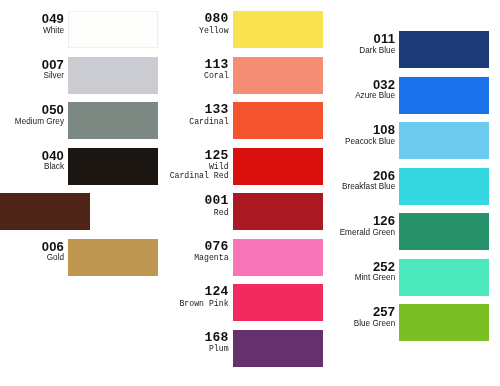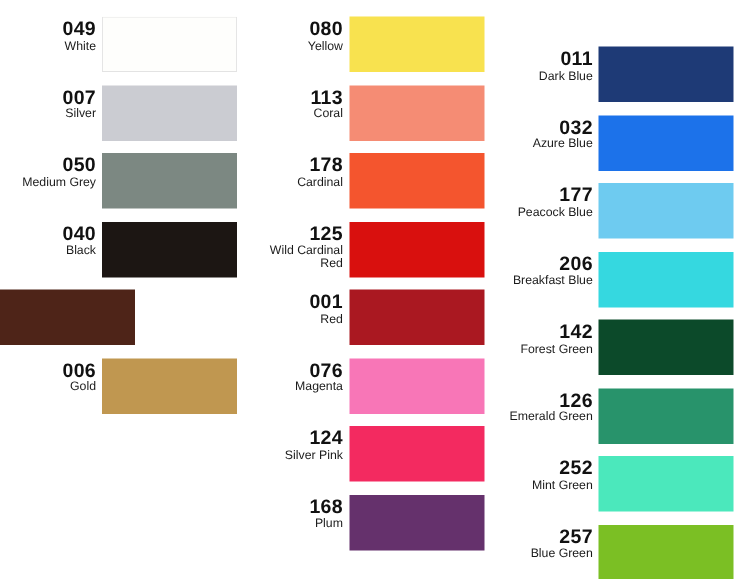--- a/index.html
+++ b/index.html
@@ -67,21 +67,21 @@
   .swatch {
     width: 90px;
     height: 37px;
     flex: none;
   }
   .swatch.outlined {
     box-shadow: inset 0 0 0 0.6px #e3e3e3;
   }
   
   .col-1 .labels { width: 68px; }
-  .col-2 .labels { width: 64px; }
+  .col-2 .labels { width: 64px; font-family: Liberation Mono, monospace; }
   .col-3 .labels { width: 64px; }
   .col-2 .swatch-row, .col-3 .swatch-row { padding-left: 0px; }
   .col-2 { padding-left: 2px; }
   .col-3 { padding-left: 2px; margin-top: 20px; }
 </style>
 </head>
 <body>
 
 <div id="chart">
   <div class="column col-1">
@@ -134,21 +134,21 @@
       </div>
       <div class="swatch-row">
         <div class="labels">
           <span class="code">113</span>
           <span class="name">Coral</span>
         </div>
         <div class="swatch" style="background-color: rgb(245, 140, 116);"></div>
       </div>
       <div class="swatch-row">
         <div class="labels">
-          <span class="code">178</span>
+          <span class="code">133</span>
           <span class="name">Cardinal</span>
         </div>
         <div class="swatch" style="background-color: rgb(244, 85, 46);"></div>
       </div>
       <div class="swatch-row">
         <div class="labels">
           <span class="code">125</span>
           <span class="name">Wild Cardinal Red</span>
         </div>
         <div class="swatch" style="background-color: rgb(217, 16, 14);"></div>
@@ -163,21 +163,21 @@
       <div class="swatch-row">
         <div class="labels">
           <span class="code">076</span>
           <span class="name">Magenta</span>
         </div>
         <div class="swatch" style="background-color: rgb(248, 118, 183);"></div>
       </div>
       <div class="swatch-row">
         <div class="labels">
           <span class="code">124</span>
-          <span class="name">Silver Pink</span>
+          <span class="name">Brown Pink</span>
         </div>
         <div class="swatch" style="background-color: rgb(243, 42, 96);"></div>
       </div>
       <div class="swatch-row">
         <div class="labels">
           <span class="code">168</span>
           <span class="name">Plum</span>
         </div>
         <div class="swatch" style="background-color: rgb(101, 49, 108);"></div>
       </div>
@@ -192,38 +192,31 @@
       </div>
       <div class="swatch-row">
         <div class="labels">
           <span class="code">032</span>
           <span class="name">Azure Blue</span>
         </div>
         <div class="swatch" style="background-color: rgb(28, 114, 234);"></div>
       </div>
       <div class="swatch-row">
         <div class="labels">
-          <span class="code">177</span>
+          <span class="code">108</span>
           <span class="name">Peacock Blue</span>
         </div>
         <div class="swatch" style="background-color: rgb(110, 203, 240);"></div>
       </div>
       <div class="swatch-row">
         <div class="labels">
           <span class="code">206</span>
           <span class="name">Breakfast Blue</span>
         </div>
         <div class="swatch" style="background-color: rgb(53, 216, 224);"></div>
-      </div>
-      <div class="swatch-row">
-        <div class="labels">
-          <span class="code">142</span>
-          <span class="name">Forest Green</span>
-        </div>
-        <div class="swatch" style="background-color: rgb(12, 74, 42);"></div>
       </div>
       <div class="swatch-row">
         <div class="labels">
           <span class="code">126</span>
           <span class="name">Emerald Green</span>
         </div>
         <div class="swatch" style="background-color: rgb(40, 147, 107);"></div>
       </div>
       <div class="swatch-row">
         <div class="labels">

